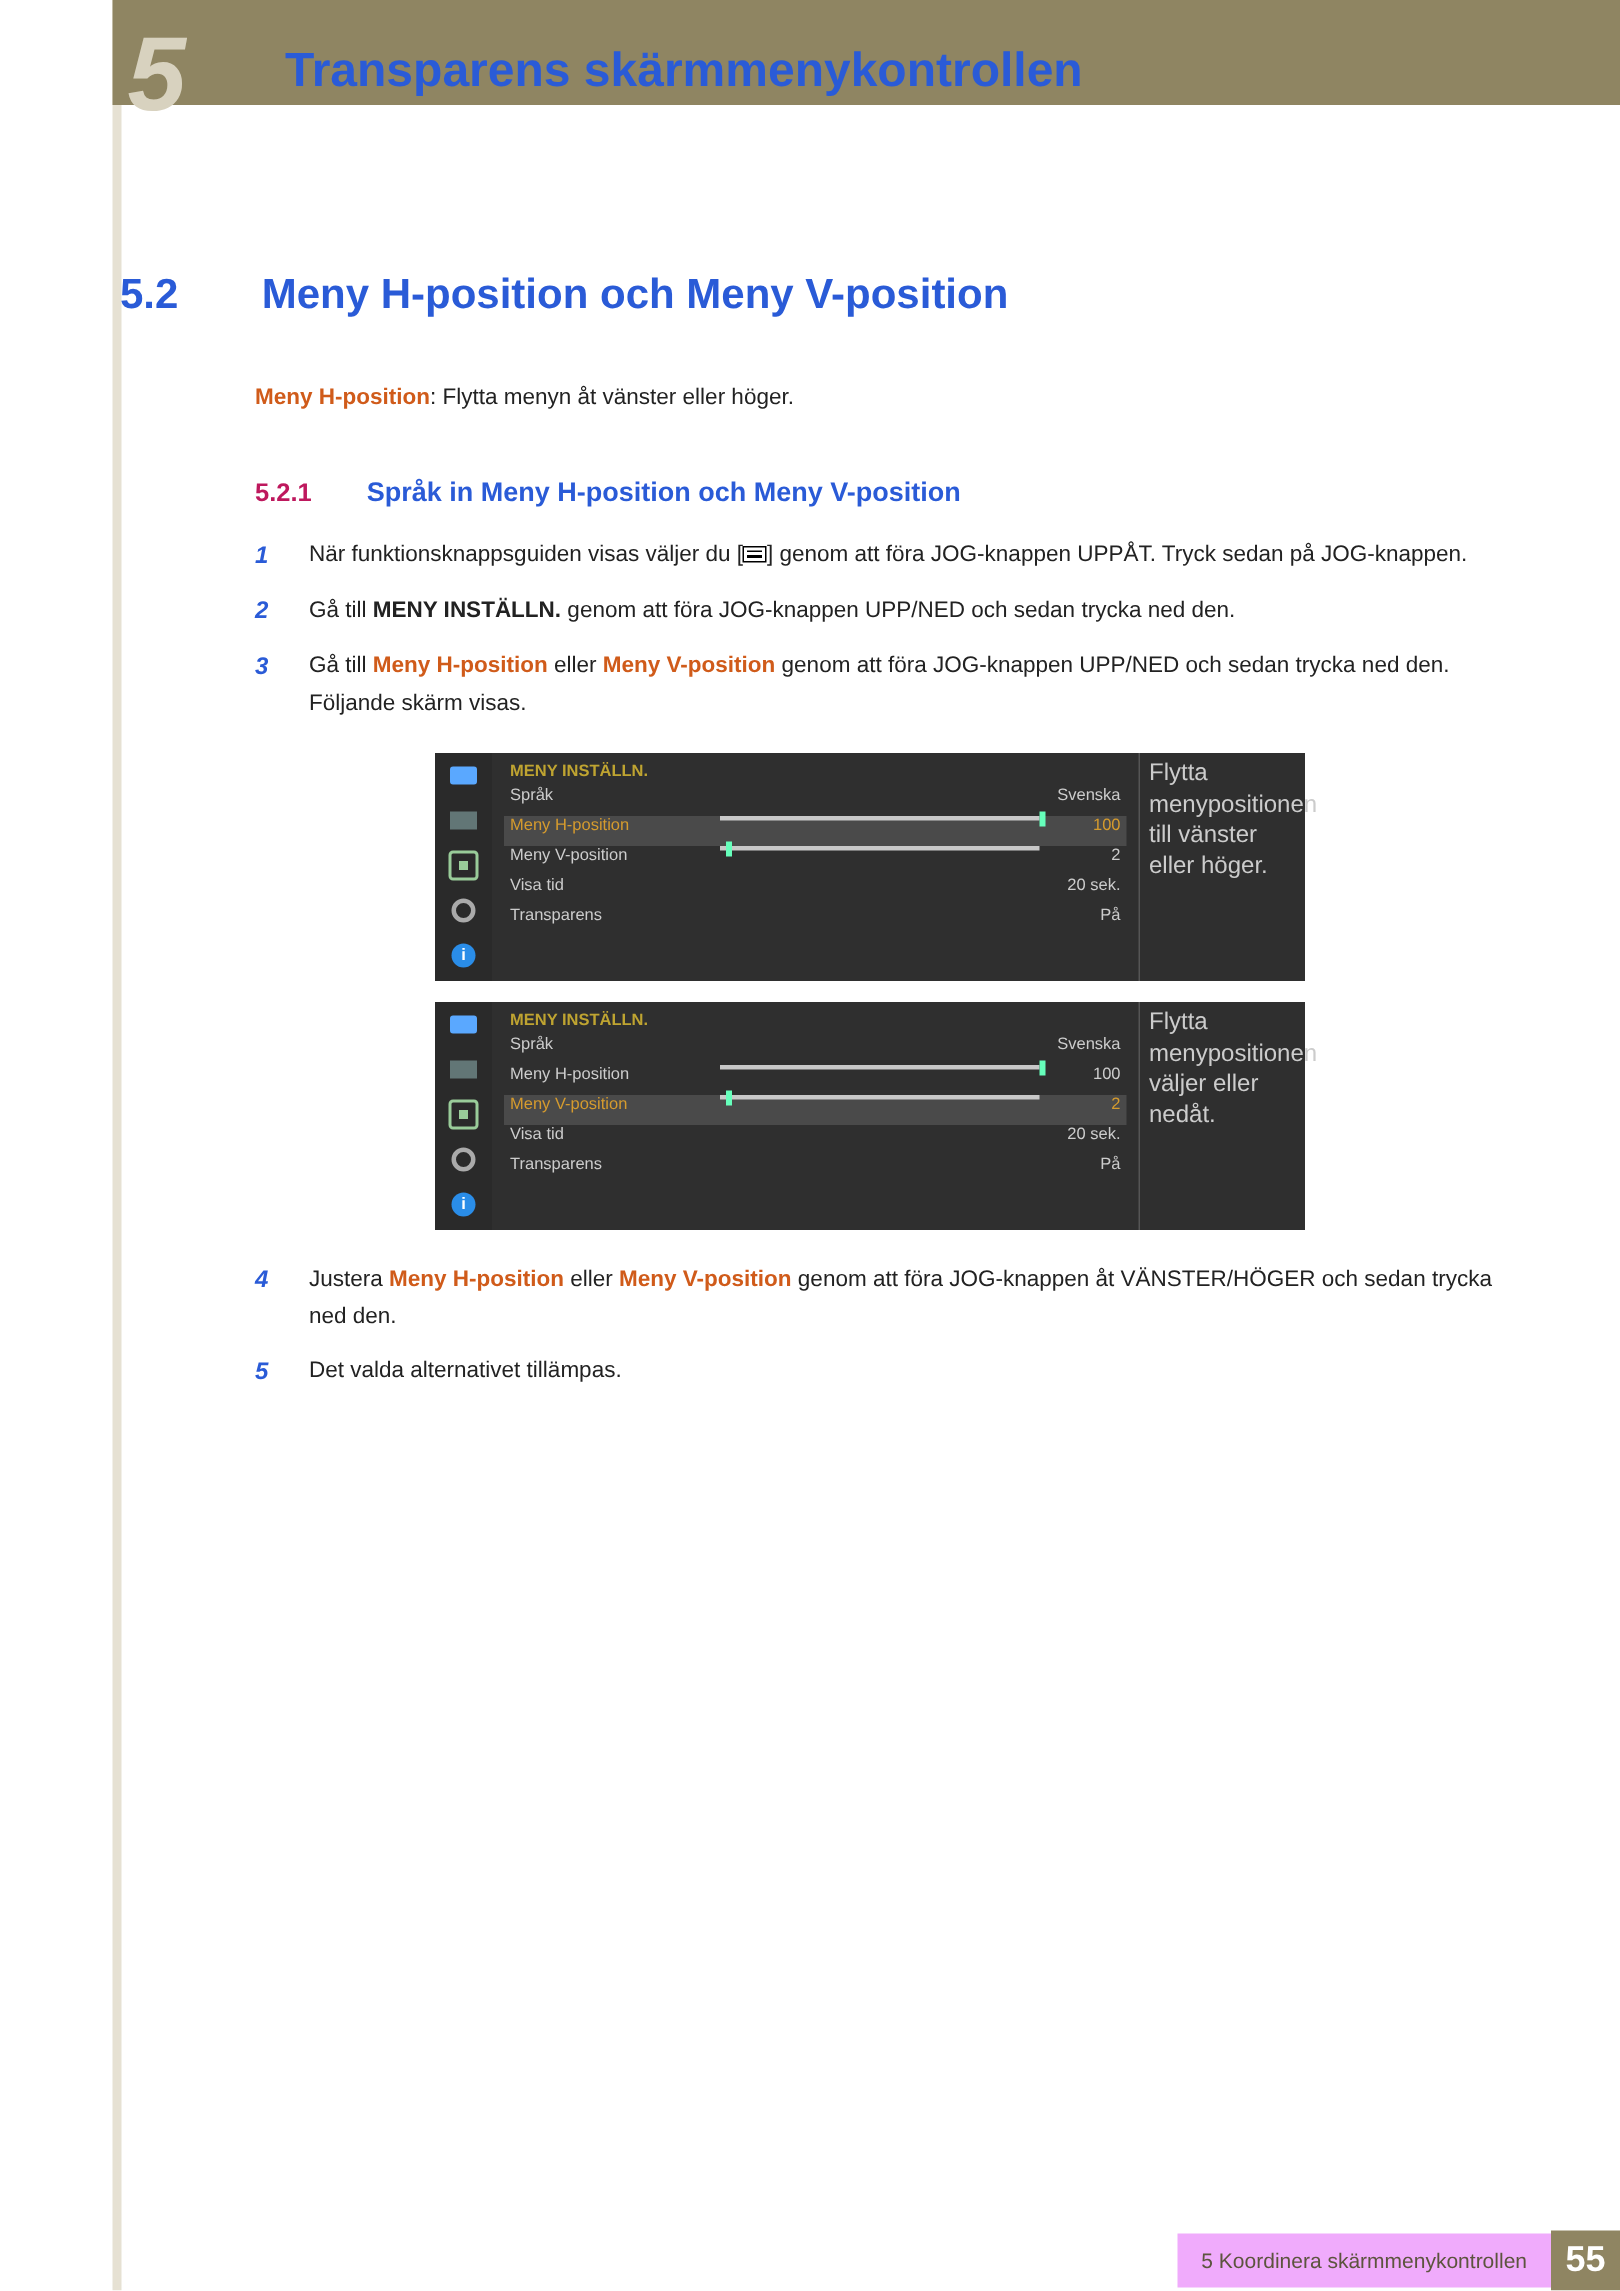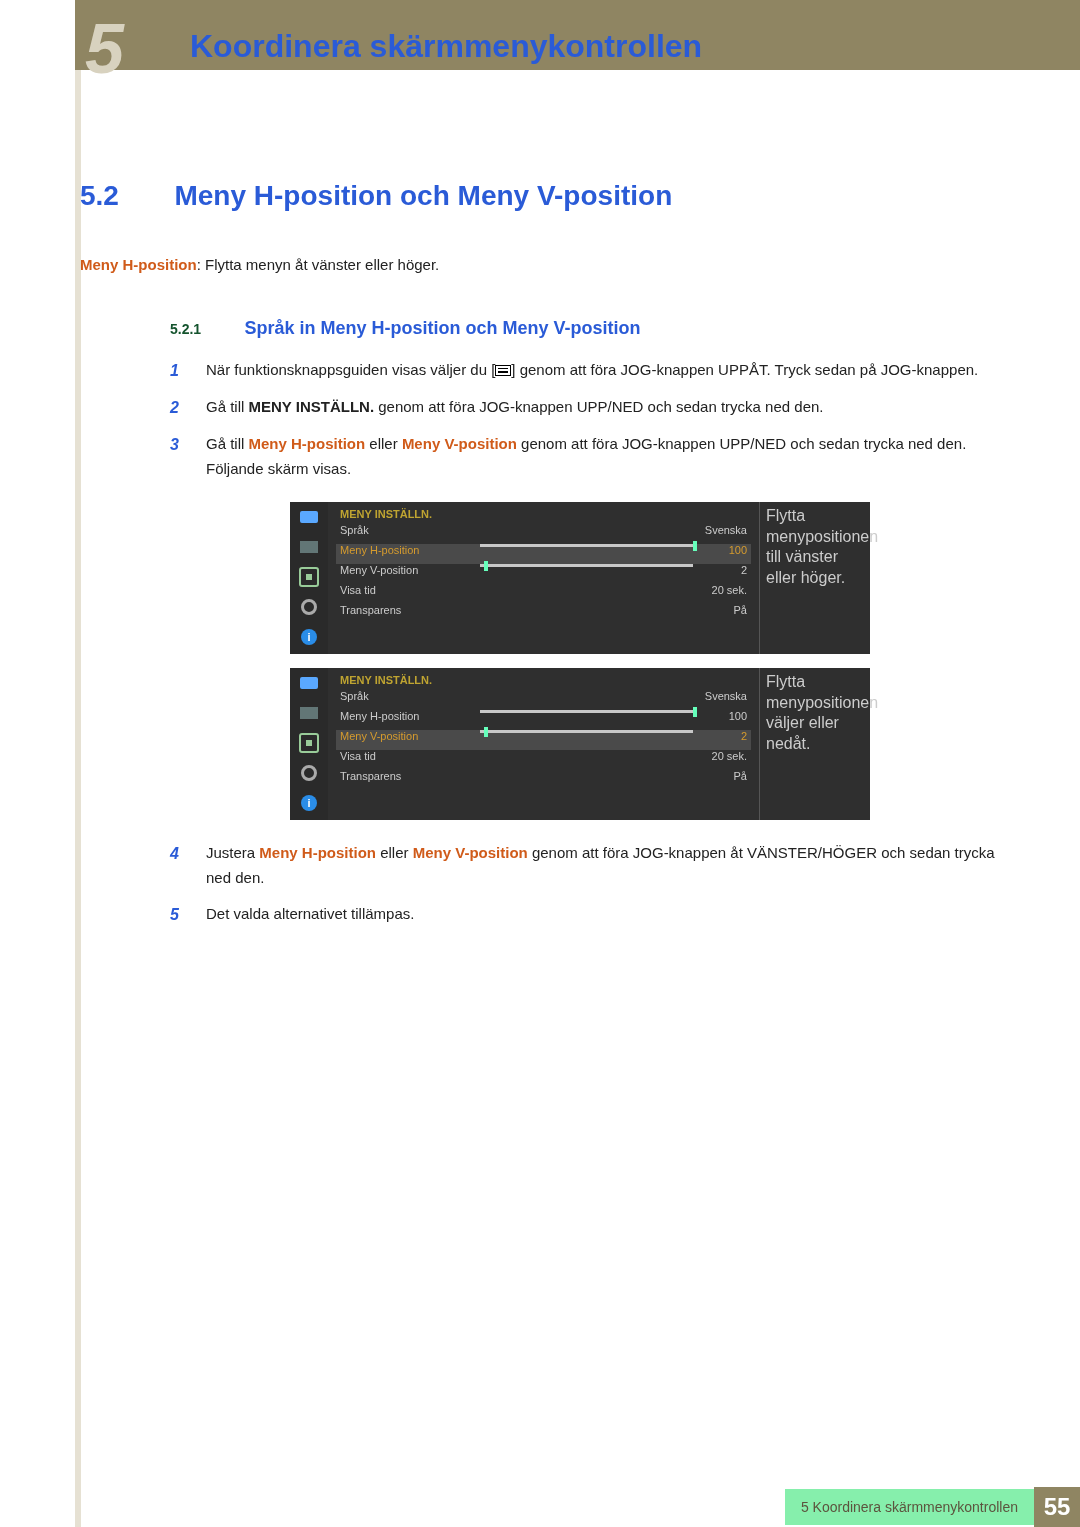--- a/index.html
+++ b/index.html
@@ -16,24 +16,24 @@
     position: absolute; left: 10px; bottom: -8px; width: 80px; height: 60px;
     color: #d8d2bf; font-size: 70px; font-weight: bold; font-style: italic; overflow: hidden; line-height: 0.9;
   }
   .header-title {
     position: absolute; left: 190px; top: 28px;
     font-size: 32px; font-weight: bold; color: #2a5bd7;
   }
   .content { position: absolute; left: 80px; right: 76px; top: 180px; }
   .sec-num { display: inline-block; width: 90px; font-size: 28px; color: #2a5bd7; font-weight: bold; vertical-align: top; }
   .sec-title { display: inline-block; font-size: 28px; color: #2a5bd7; font-weight: bold; }
-  .body-block { margin-top: 40px; font-size: 15px; color: #222; line-height: 1.7; }
+  .body-block { margin-left: 90px; margin-top: 40px; font-size: 15px; color: #222; line-height: 1.7; }
   .orange { color: #d05b1a; font-weight: bold; }
   .subsec-line { margin-top: 40px; margin-left: 90px; }
-  .subsec-num { display: inline-block; width: 70px; font-size: 14px; color: #14532d; font-weight: bold; }
+  .subsec-num { display: inline-block; width: 70px; font-size: 17px; color: #be185d; font-weight: bold; }
   .subsec-title { display: inline-block; font-size: 18px; color: #2a5bd7; font-weight: bold; }
   .steps { margin-left: 90px; margin-top: 18px; font-size: 15px; color: #222; line-height: 1.7; }
   .step { display: flex; margin-bottom: 10px; }
   .step-num { width: 36px; flex: 0 0 36px; color: #2a5bd7; font-style: italic; font-weight: bold; font-size: 16px; }
   .step-text { flex: 1; }
   .bold { font-weight: bold; }
   .menu-icon-inline { display: inline-block; border: 1.5px solid #000; width: 16px; height: 11px; position: relative; vertical-align: -1px; }
   .menu-icon-inline::before, .menu-icon-inline::after {
     content: ""; position: absolute; left: 2px; right: 2px; height: 1.5px; background: #000;
   }
@@ -65,33 +65,33 @@
   .slider-track { height: 3px; background: #c8c8c8; flex: 1; position: relative; }
   .slider-knob { position: absolute; top: -3px; width: 4px; height: 10px; background: #6fb; }
   .osd-row .orange-txt { color: #d59b2e; }
   .osd-side { width: 110px; font-size: 16px; color: #ccc; padding: 4px 6px 0 6px; line-height: 1.3; }
   .osd-separator { width: 1px; background: #555; }
 
   .footer {
     position: absolute; bottom: 0; left: 75px; right: 0; height: 40px;
     display: flex; justify-content: flex-end; align-items: center;
   }
-  .footer-label { background: #86efac; color: #5c543e; font-size: 14px; padding: 10px 16px; }
+  .footer-label { background: #f0abfc; color: #5c543e; font-size: 14px; padding: 10px 16px; }
   .footer-page { background: #8f8562; color: #ffffff; font-size: 24px; font-weight: bold; width: 46px; text-align: center; line-height: 40px; }
   .page-box { position: relative; height: 1527px; }
 </style>
 </head>
 <body>
 
 <div class="page-box">
   <div class="left-band"></div>
   <div class="top-band">
     <div class="chapter-glyph">5</div>
   </div>
-  <div class="header-title">Koordinera skärmmenykontrollen</div>
+  <div class="header-title">Transparens skärmmenykontrollen</div>
 
   <div class="content">
     <div>
       <span class="sec-num">5.2</span>
       <span class="sec-title">Meny H-position och Meny V-position</span>
     </div>
 
     <div class="body-block">
       <p>
         <span class="orange">Meny H-position</span><span>: Flytta menyn åt vänster eller höger.</span>

